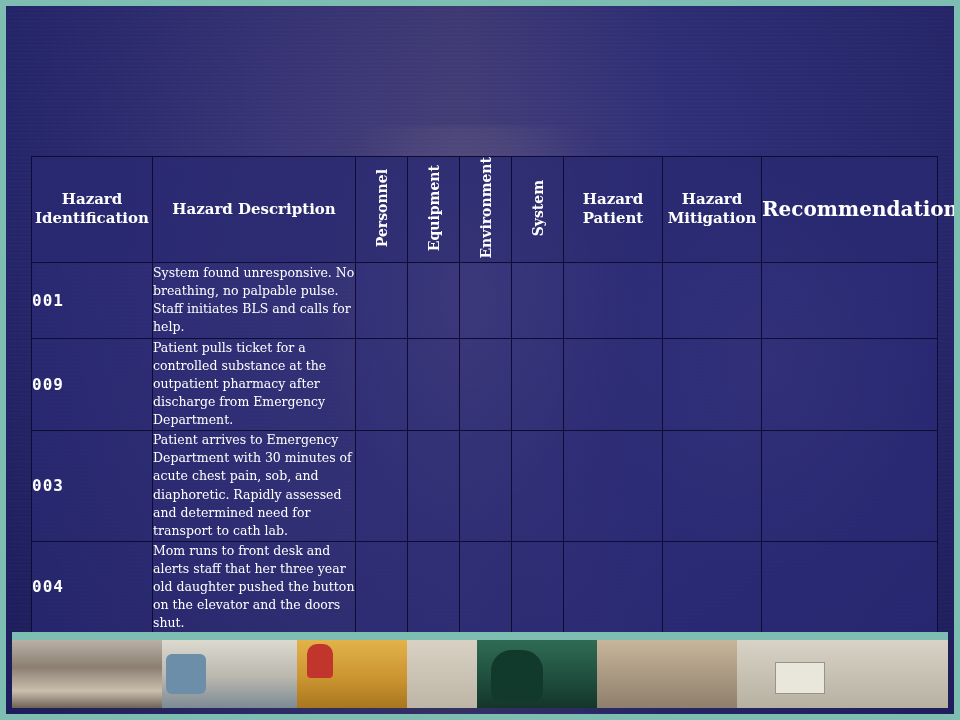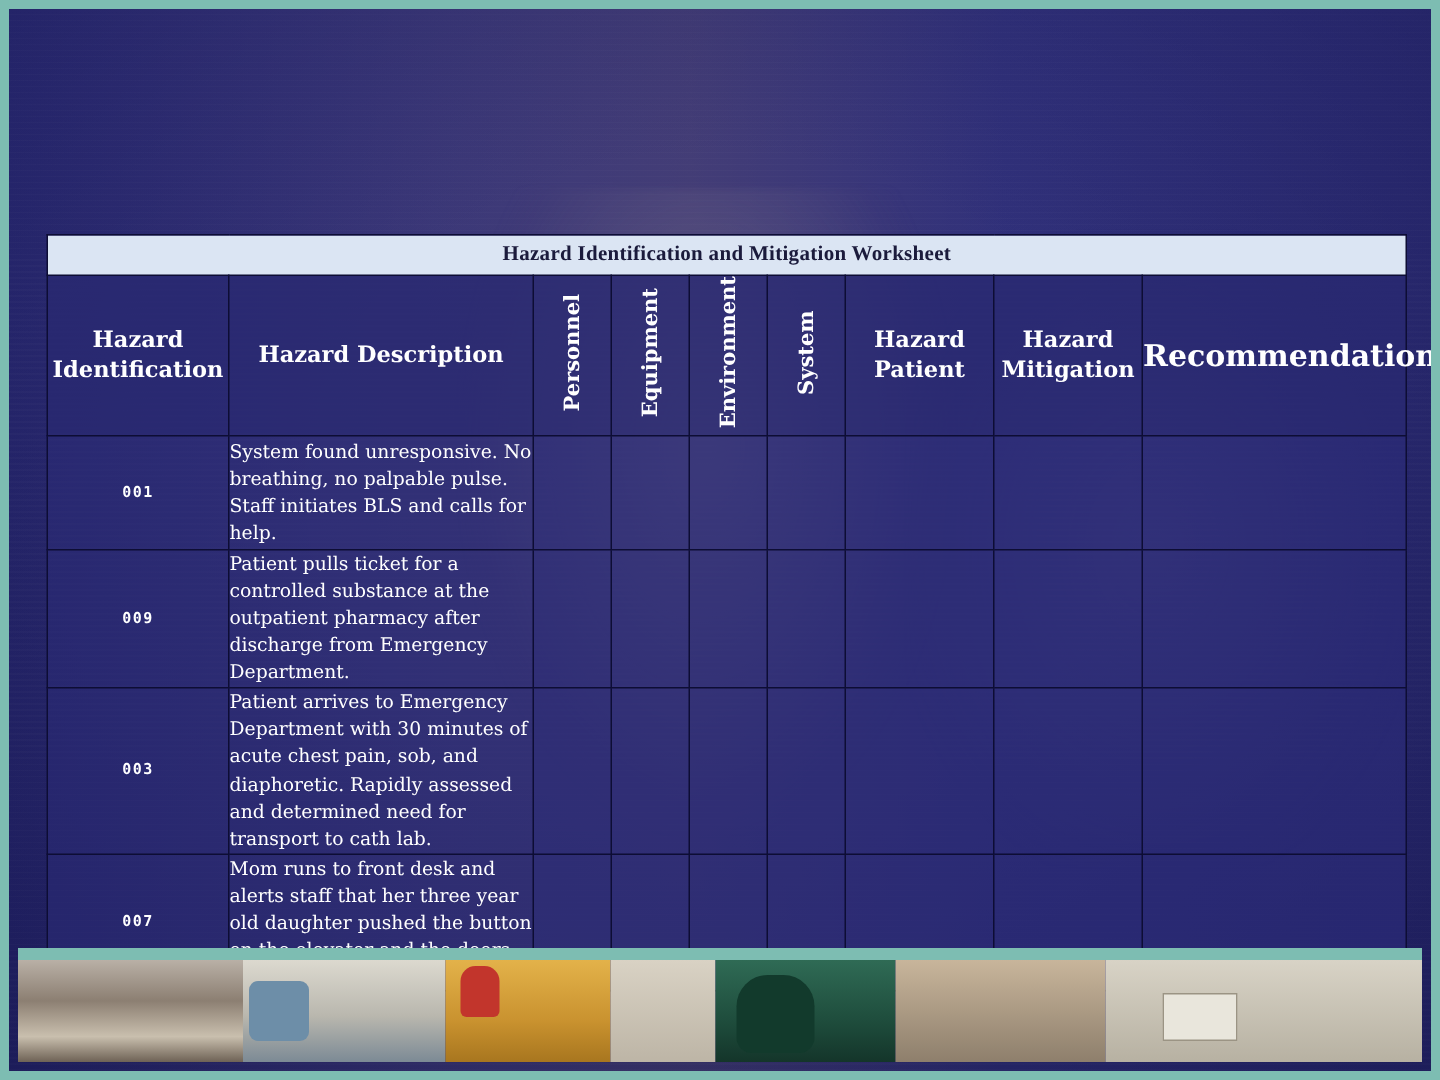--- a/index.html
+++ b/index.html
@@ -115,24 +115,24 @@
     font-family: "DejaVu Serif", serif;
   }
   .vert .vtext {
     writing-mode: vertical-rl;
     transform: rotate(180deg);
     display: inline-block;
     white-space: nowrap;
     line-height: 1;
   }
   td.id-cell {
-    text-align: center;
+    text-align: left;
     color: #ffffff;
     font-family: "DejaVu Sans Mono", monospace;
-    font-size: 10px;
+    font-size: 16px;
     font-weight: bold;
     letter-spacing: 1px;
   }
   td.desc-cell {
     color: #ffffff;
     font-family: "DejaVu Serif", serif;
     font-size: 12.5px;
     line-height: 1.45;
     padding: 4px 6px 4px 6px;
     vertical-align: top;
@@ -202,23 +202,20 @@
         <col style="width:203px">
         <col style="width:52px">
         <col style="width:52px">
         <col style="width:52px">
         <col style="width:52px">
         <col style="width:99px">
         <col style="width:99px">
         <col style="width:176px">
       </colgroup>
       <tbody>
-          <tr>
-        <td class="banner" colspan="9">Hazard Identification and Mitigation Worksheet</td>
-      </tr>
       <tr>
         <td class="hdr">
           <div>Hazard</div>
           <div>Identification</div>
         </td>
         <td class="hdr">Hazard Description</td>
         <td class="vert">
           <span class="vtext">Personnel</span>
         </td>
         <td class="vert">
@@ -271,21 +268,21 @@
         <td class="blank"></td>
         <td class="blank"></td>
         <td class="blank"></td>
         <td class="blank"></td>
         <td class="blank"></td>
         <td class="blank"></td>
         <td class="blank"></td>
       </tr>
 
       <tr style="height:78px">
-        <td class="id-cell">007</td>
+        <td class="id-cell">004</td>
         <td class="desc-cell">Mom runs to front  desk and alerts staff that her three  year old daughter  pushed the button  on the elevator  and the doors shut.</td>
         <td class="blank"></td>
         <td class="blank"></td>
         <td class="blank"></td>
         <td class="blank"></td>
         <td class="blank"></td>
         <td class="blank"></td>
         <td class="blank"></td>
       </tr>
     </tbody>

